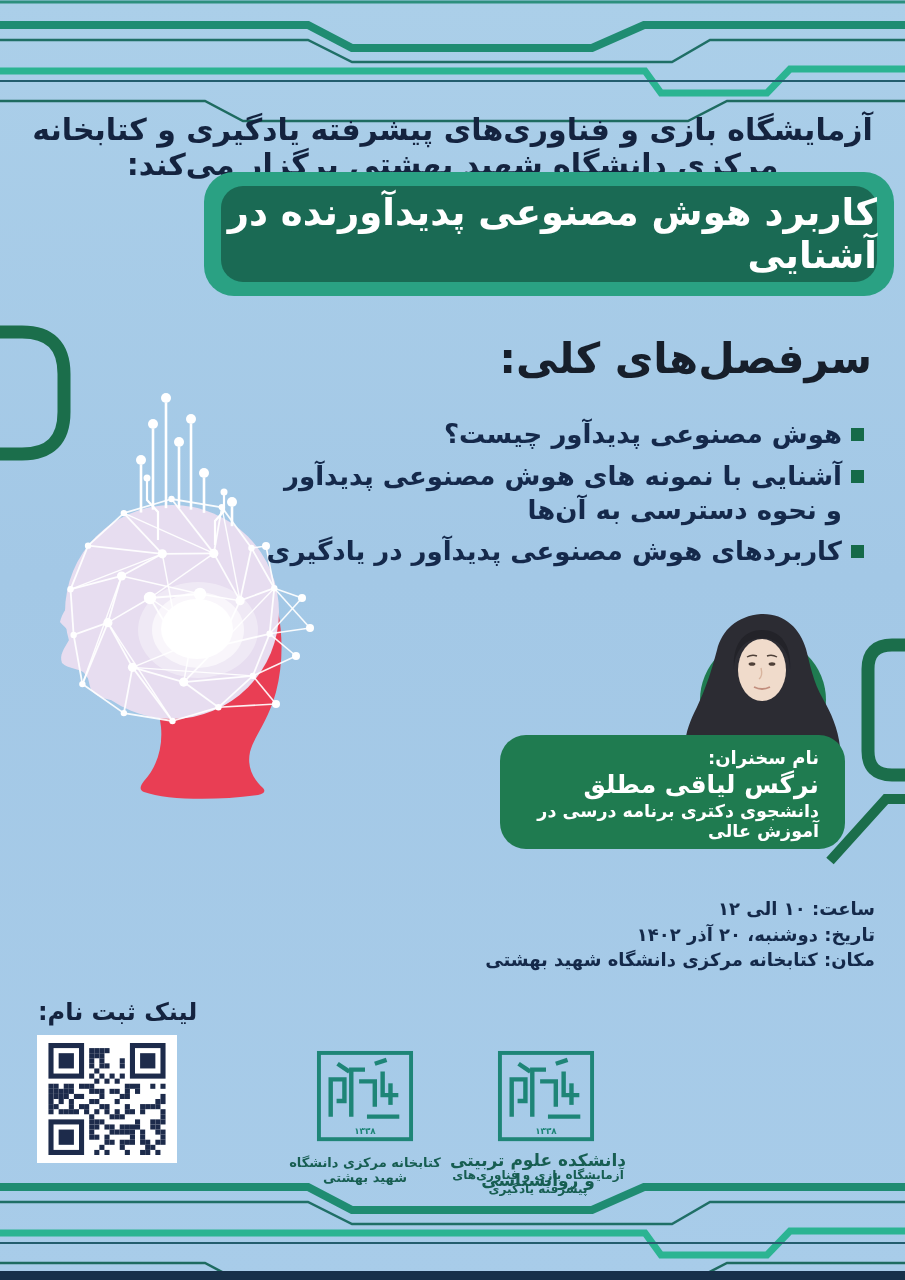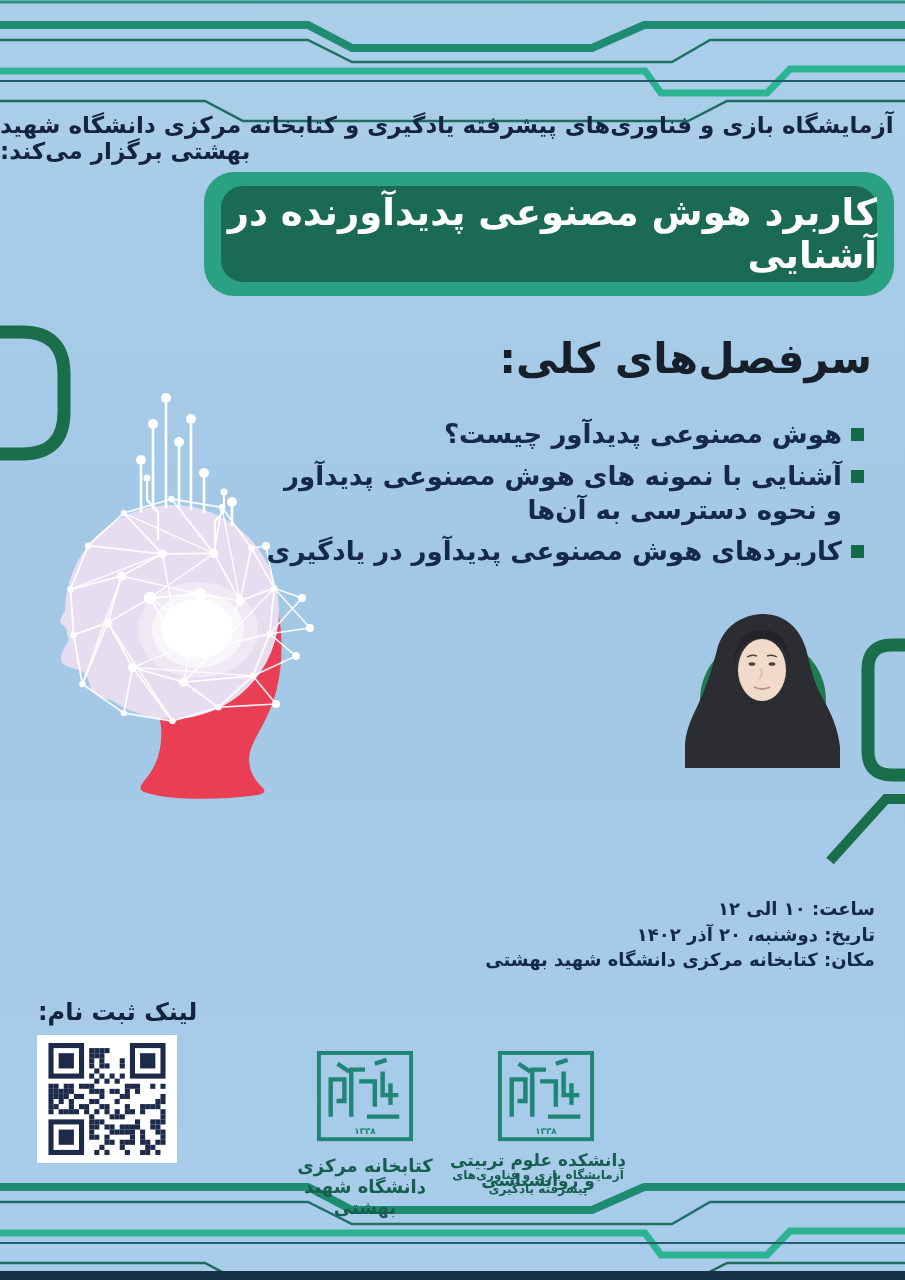--- a/index.html
+++ b/index.html
@@ -3,21 +3,21 @@
 <meta charset="utf-8">
 <style>
   html,body{margin:0;padding:0;background:#dfe7ee;}
   #poster{
     position:relative;width:905px;height:1280px;overflow:hidden;
     background:linear-gradient(180deg,#abcfe9 0%,#a3c8e6 45%,#a8cce9 100%);
     font-family:"DejaVu Sans",sans-serif;direction:rtl;
   }
   .abs{position:absolute;}
   
-  #organizer{top:112px;left:0;right:0;text-align:left;font-size:23px;font-weight:700;color:#14233f;}
+  #organizer{top:112px;left:0;right:0;text-align:center;font-size:30px;font-weight:700;color:#14233f;}
   
   #banner-outer{left:204px;top:172px;width:690px;height:124px;background:#2aa183;border-radius:30px;}
   #banner-inner{position:absolute;left:17px;top:14px;right:17px;bottom:14px;background:#1a6a54;border-radius:22px;
     display:flex;align-items:center;justify-content:center;}
   #banner-inner h1{margin:0;color:#ffffff;font-size:37px;font-weight:700;letter-spacing:0;}
   
   #topics-heading{top:334px;right:33px;font-size:42px;font-weight:700;color:#171f2b;}
   #topics-list{top:418px;right:41px;width:600px;margin:0;padding:0;list-style:none;text-align:right;}
   #topics-list li{position:relative;padding-right:22px;margin-bottom:8px;font-size:26px;font-weight:700;
     color:#15294b;line-height:1.3;}
@@ -33,21 +33,21 @@
   #schedule{top:896px;right:30px;text-align:right;color:#14294a;font-size:18px;font-weight:700;line-height:1.42;}
   
   #reg-label{top:998px;left:38px;font-size:24px;font-weight:700;color:#14233f;}
   #qr-box{left:37px;top:1035px;width:140px;height:128px;background:#ffffff;}
   #qr-box svg{position:absolute;left:11px;top:8px;}
   
   .logo-square{top:1050px;width:106px;height:98px;}
   #logo-left{left:312px;}
   #logo-right{left:493px;}
   .caption{position:absolute;text-align:center;color:#175e52;font-weight:700;}
-  #caption-left{left:272px;top:1155px;width:186px;font-size:18px;}
+  #caption-left{left:272px;top:1155px;width:186px;font-size:13px;}
   #caption-right1{left:443px;top:1150px;width:190px;font-size:17px;}
   #caption-right2{left:428px;top:1168px;width:220px;font-size:12px;}
   #decor{left:0;top:0;}
 </style>
 </head>
 <body>
 
 <div id="poster">
 
   <svg id="decor" class="abs" width="905" height="1280" viewBox="0 0 905 1280">
@@ -257,20 +257,27 @@
     <li>
       <span class="bullet"></span>
       <span>آشنایی با نمونه های هوش مصنوعی پدیدآور و نحوه دسترسی به آن‌ها</span>
     </li>
     <li>
       <span class="bullet"></span>
       <span>کاربردهای هوش مصنوعی پدیدآور در یادگیری</span>
     </li>
   </ul>
 
+  <div id="speaker-box" class="abs">
+    <div class="inner">
+      <p id="speaker-label">نام سخنران:</p>
+      <p id="speaker-name">نرگس لیاقی مطلق</p>
+      <p id="speaker-degree">دانشجوی دکتری برنامه درسی در آموزش عالی</p>
+    </div>
+  </div>
 
   <div id="schedule" class="abs">
     <div>ساعت: ۱۰ الی ۱۲</div>
     <div>تاریخ: دوشنبه، ۲۰ آذر ۱۴۰۲</div>
     <div>مکان: کتابخانه مرکزی دانشگاه شهید بهشتی</div>
   </div>
 
   <div id="reg-label" class="abs">لینک ثبت نام:</div>
   <div id="qr-box" class="abs">
     <svg id="qr-svg" width="118" height="112" viewBox="0 0 23 22">

